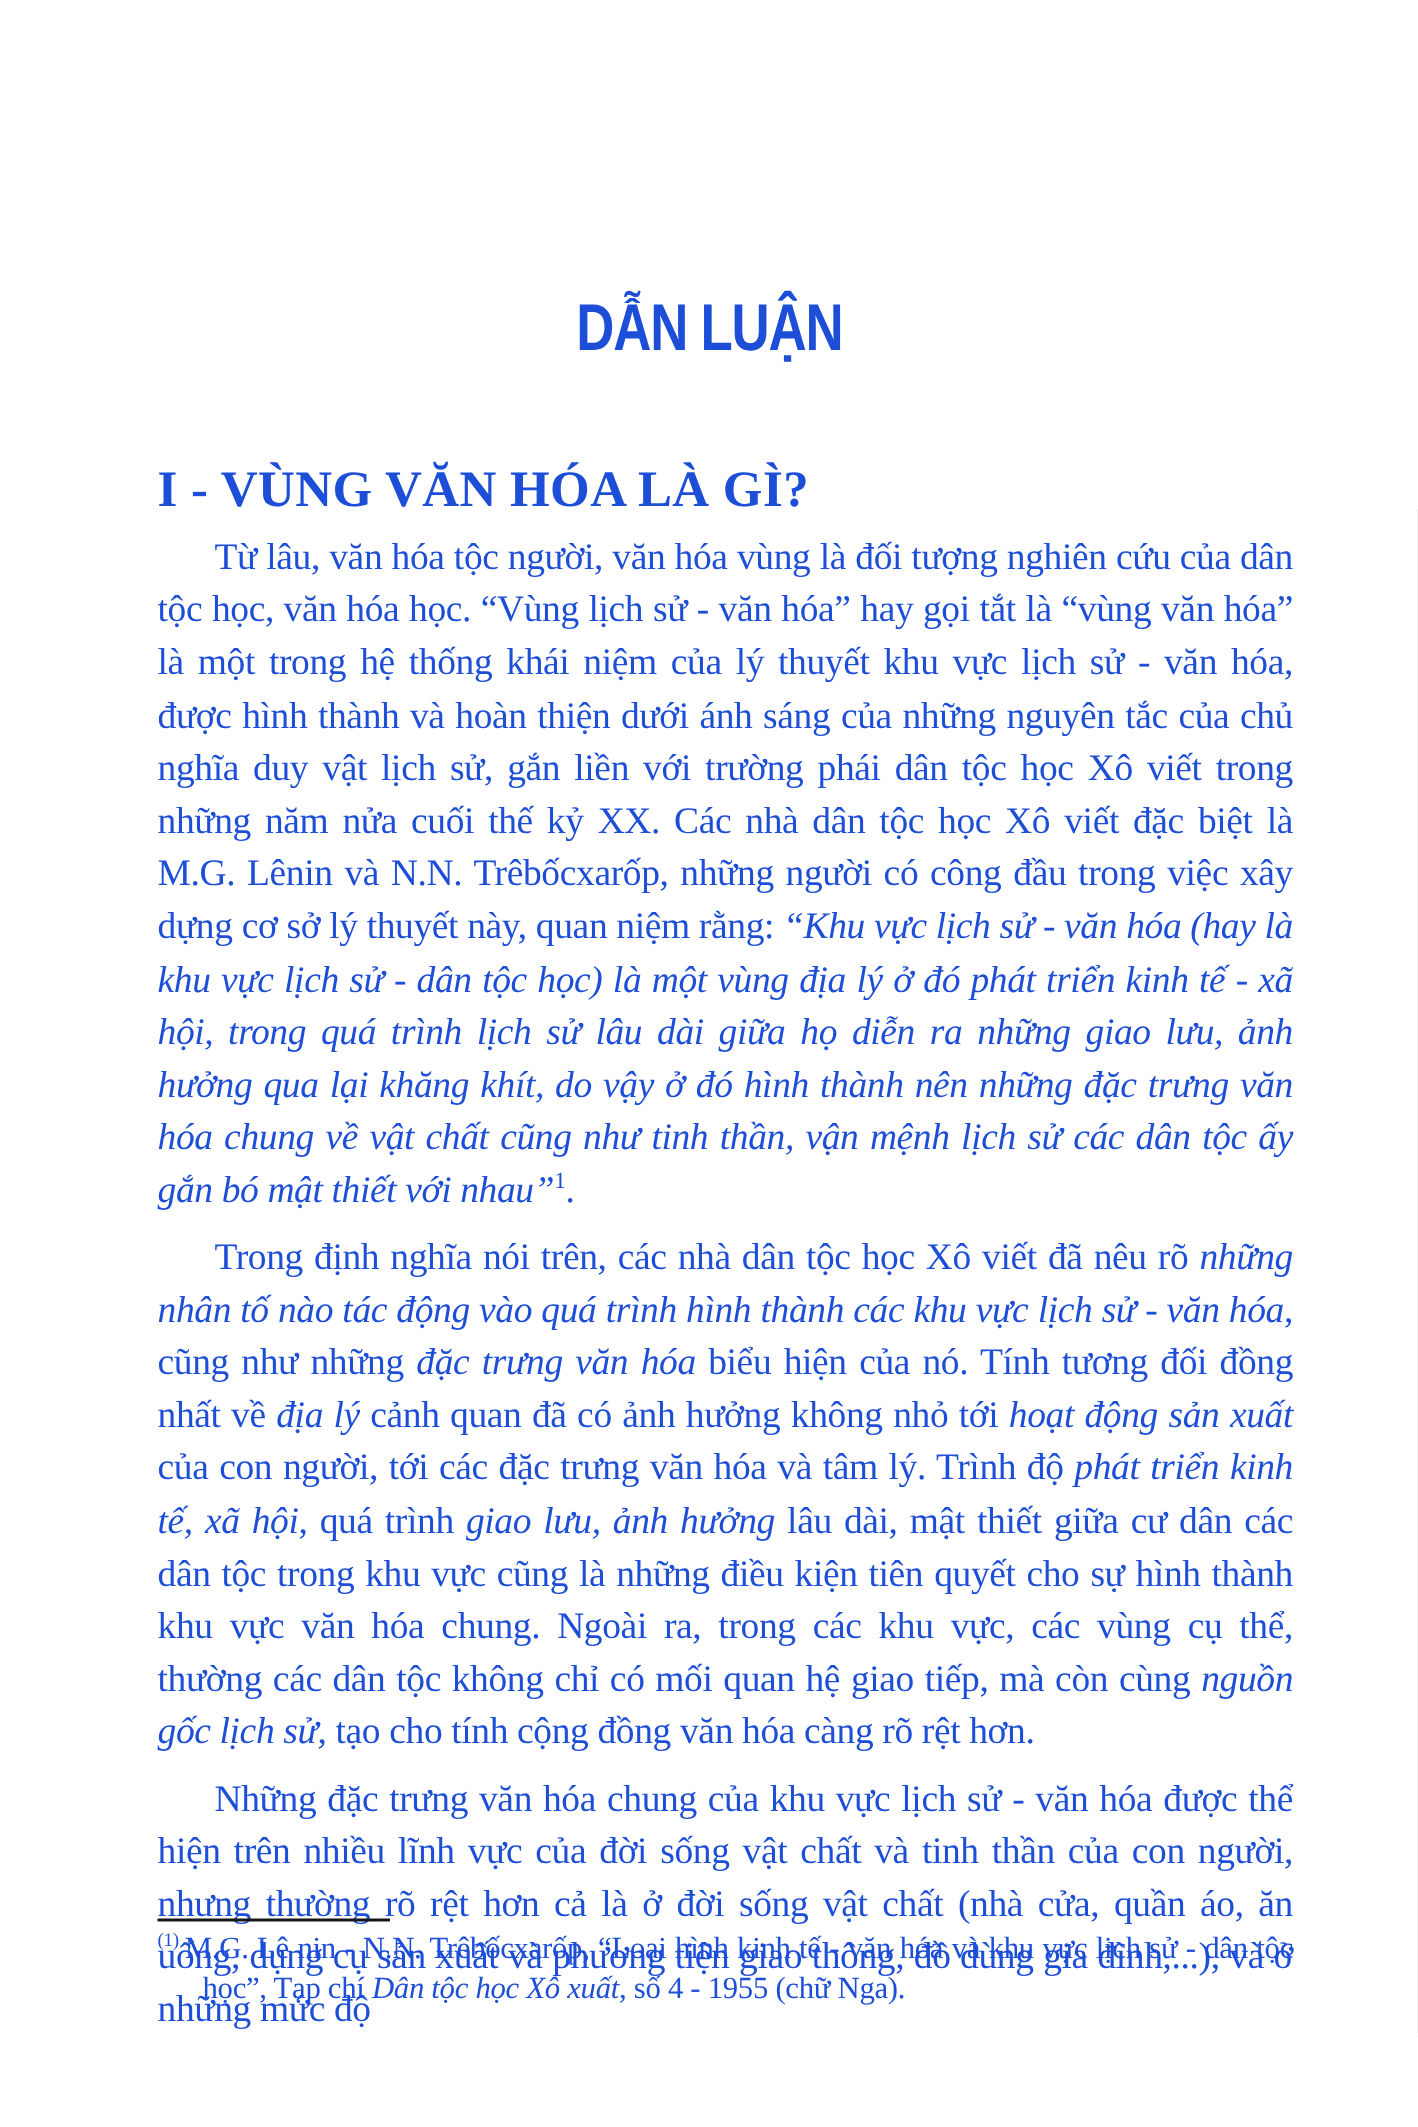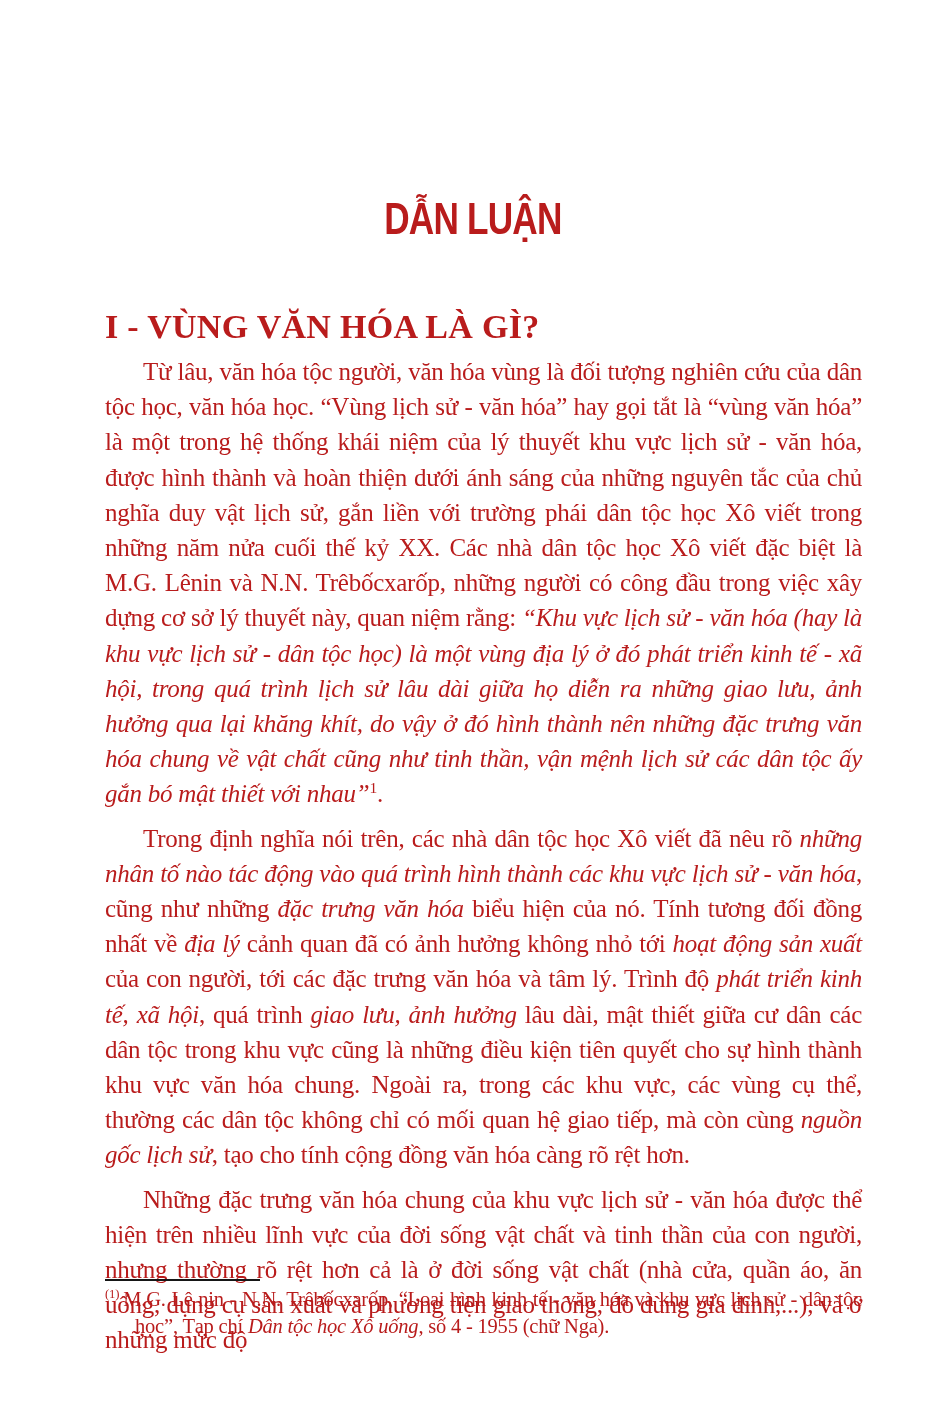--- a/index.html
+++ b/index.html
@@ -1,21 +1,21 @@
 <!DOCTYPE html>
 <html><head>
 <meta charset="utf-8">
 <style>
   html, body { margin: 0; padding: 0; background: #e8e8e8; }
   .page {
     position: relative;
     width: 945px;
     height: 1418px;
     background: #ffffff;
-    color: #b91c1c;
+    color: #1d4ed8;
     font-family: "Liberation Serif", serif;
     overflow: hidden;
     margin: 0 auto;
   }
   .doc-title {
     position: absolute;
     top: 193px;
     left: 0;
     width: 100%;
     text-align: center;
@@ -93,16 +93,16 @@
   <div class="section-heading">I - VÙNG VĂN HÓA LÀ GÌ?</div>
 
   <div class="body-text">
     <p><span>Từ lâu, văn hóa tộc người, văn hóa vùng là đối tượng nghiên cứu của dân tộc học, văn hóa học. “Vùng lịch sử - văn hóa” hay gọi tắt là “vùng văn hóa” là một trong hệ thống khái niệm của lý thuyết khu vực lịch sử - văn hóa, được hình thành và hoàn thiện dưới ánh sáng của những nguyên tắc của chủ nghĩa duy vật lịch sử, gắn liền với trường phái dân tộc học Xô viết trong những năm nửa cuối thế kỷ XX. Các nhà dân tộc học Xô viết đặc biệt là M.G. Lênin và N.N. Trêbốcxarốp, những người có công đầu trong việc xây dựng cơ sở lý thuyết này, quan niệm rằng: </span><span class="it">“Khu vực lịch sử - văn hóa (hay là khu vực lịch sử - dân tộc học) là một vùng địa lý ở đó phát triển kinh tế - xã hội, trong quá trình lịch sử lâu dài giữa họ diễn ra những giao lưu, ảnh hưởng qua lại khăng khít, do vậy ở đó hình thành nên những đặc trưng văn hóa chung về vật chất cũng như tinh thần, vận mệnh lịch sử các dân tộc ấy gắn bó mật thiết với nhau”</span><sup>1</sup><span>.</span></p>
     <p><span>Trong định nghĩa nói trên, các nhà dân tộc học Xô viết đã nêu rõ </span><span class="it">những nhân tố nào tác động vào quá trình hình thành các khu vực lịch sử - văn hóa</span><span>, cũng như những </span><span class="it">đặc trưng văn hóa</span><span> biểu hiện của nó. Tính tương đối đồng nhất về </span><span class="it">địa lý</span><span> cảnh quan đã có ảnh hưởng không nhỏ tới </span><span class="it">hoạt động sản xuất</span><span> của con người, tới các đặc trưng văn hóa và tâm lý. Trình độ </span><span class="it">phát triển kinh tế, xã hội</span><span>, quá trình </span><span class="it">giao lưu, ảnh hưởng</span><span> lâu dài, mật thiết giữa cư dân các dân tộc trong khu vực cũng là những điều kiện tiên quyết cho sự hình thành khu vực văn hóa chung. Ngoài ra, trong các khu vực, các vùng cụ thể, thường các dân tộc không chỉ có mối quan hệ giao tiếp, mà còn cùng </span><span class="it">nguồn gốc lịch sử</span><span>, tạo cho tính cộng đồng văn hóa càng rõ rệt hơn.</span></p>
     <p><span>Những đặc trưng văn hóa chung của khu vực lịch sử - văn hóa được thể hiện trên nhiều lĩnh vực của đời sống vật chất và tinh thần của con người, nhưng thường rõ rệt hơn cả là ở đời sống vật chất (nhà cửa, quần áo, ăn uống, dụng cụ sản xuất và phương tiện giao thông, đồ dùng gia đình,...), và ở những mức độ</span></p>
   </div>
 
   <div class="footnote">
     <div class="footnote-rule"></div>
-    <div class="footnote-text"><sup class="marker">(1)</sup><span><span>M.G. Lê nin - N.N. Trêbốcxarốp, “Loại hình kinh tế - văn hóa và khu vực lịch sử - dân tộc học”, Tạp chí </span><span class="it">Dân tộc học Xô uống</span><span>, số 4 - 1955 (chữ Nga).</span></span></div>
+    <div class="footnote-text"><sup class="marker">(1)</sup><span><span>M.G. Lê nin - N.N. Trêbốcxarốp, “Loại hình kinh tế - văn hóa và khu vực lịch sử - dân tộc học”, Tạp chí </span><span class="it">Dân tộc học Xô xuất</span><span>, số 4 - 1955 (chữ Nga).</span></span></div>
   </div>
 
 </div>
 
 </body></html>

